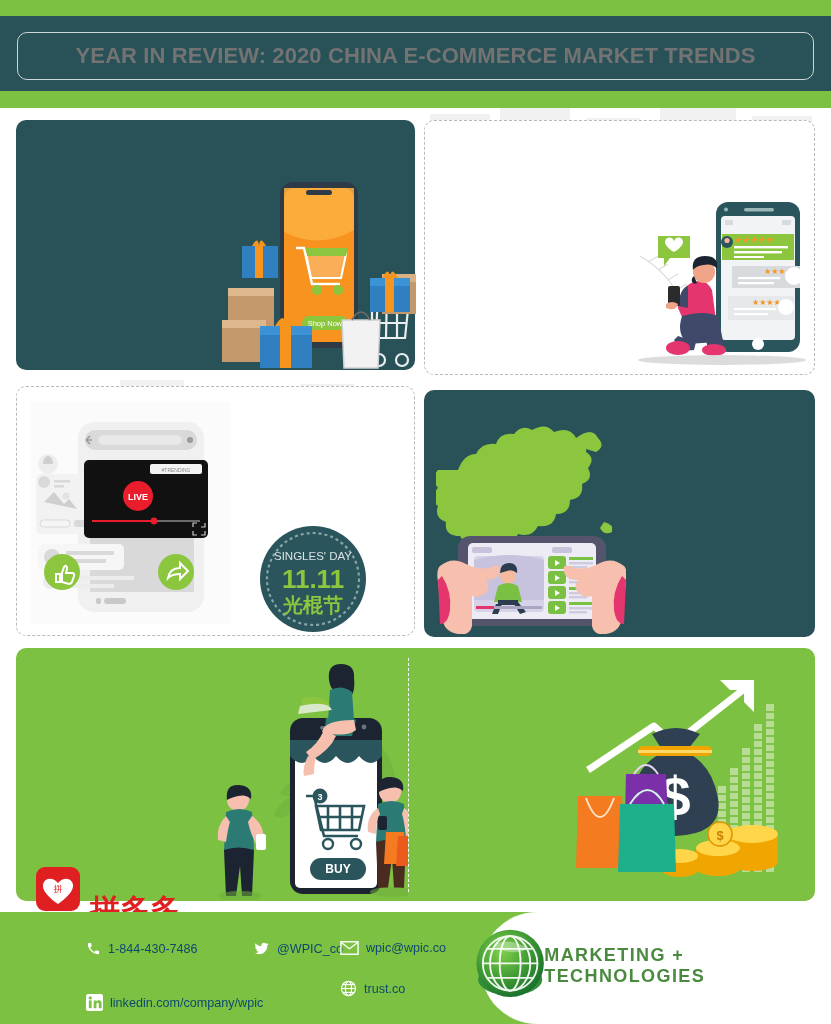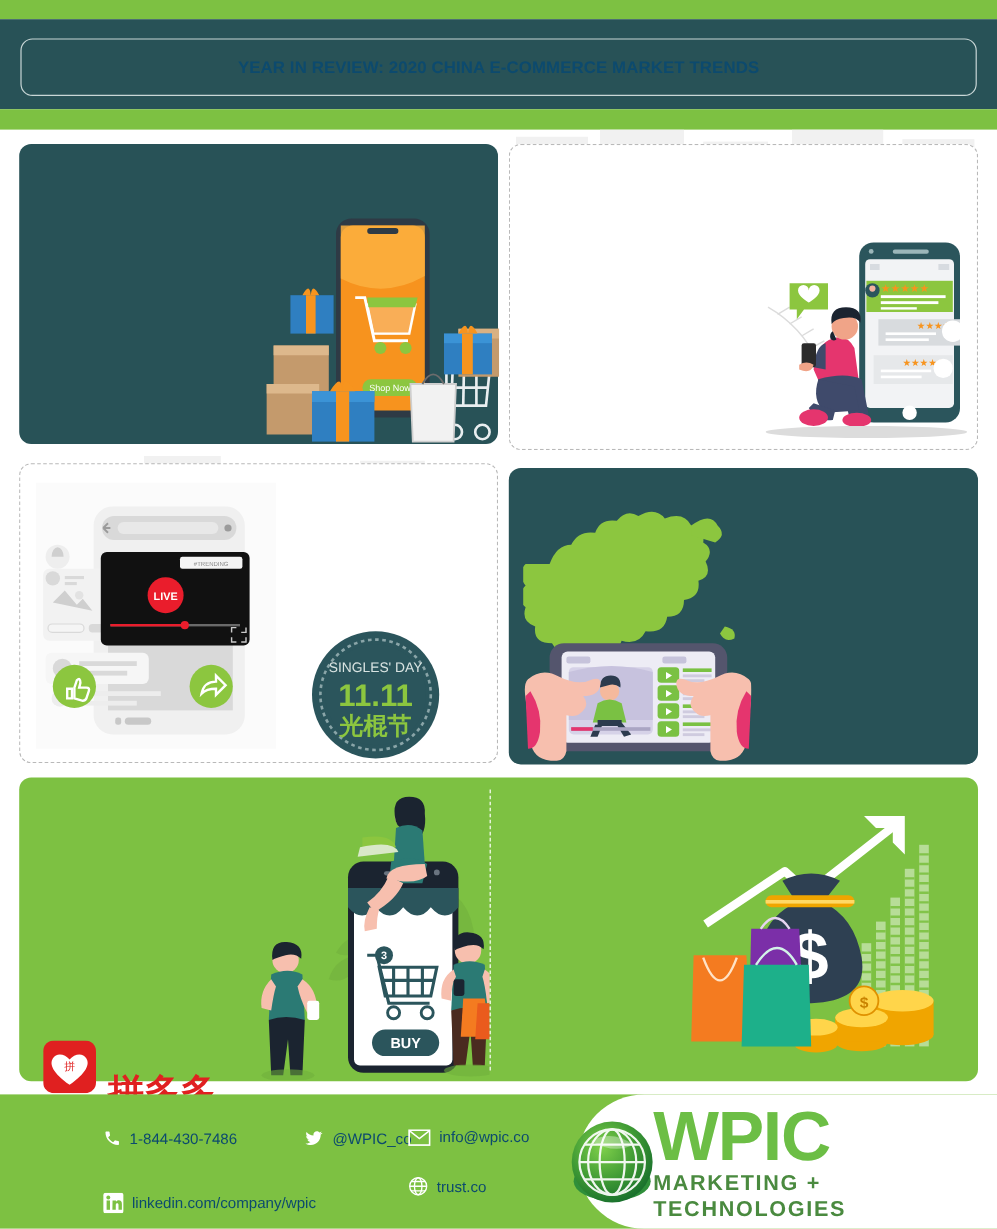--- a/index.html
+++ b/index.html
@@ -13,21 +13,21 @@
 
   
   .top-stripe { position:absolute; left:0; top:0; width:831px; height:16px; background:#7dc142; }
   .header-band { position:absolute; left:0; top:16px; width:831px; height:75px; background:#285257; }
   .header-frame {
     position:absolute; left:17px; top:32px; width:797px; height:48px;
     border:1.5px solid #c8d6d6; border-radius:10px;
     display:flex; align-items:center; justify-content:center;
   }
   .header-title {
-    color:#0c4a6e; font-size:14px; font-weight:bold;
+    color:#737373; font-size:22px; font-weight:bold;
     letter-spacing:0.1px; white-space:nowrap;
   }
   .green-stripe2 { position:absolute; left:0; top:91px; width:831px; height:17px; background:#7dc142; }
 
   
   .bg-tiles { position:absolute; left:0; top:108px; width:831px; height:800px; overflow:hidden; z-index:0; }
   .tile { position:absolute; background:#f1f1f1; }
 
   
   .panel { position:absolute; z-index:2; }
@@ -555,21 +555,21 @@
   <span>@WPIC_co</span>
 </div>
 
 <div class="contact" id="c-email">
   <span class="c-icon">
     <svg width="19" height="14" viewBox="0 0 24 18">
         <rect x="1" y="1" width="22" height="16" fill="none" stroke="#ffffff" stroke-width="1.8"></rect>
         <path d="M1.5 1.8 L12 10 L22.5 1.8" fill="none" stroke="#ffffff" stroke-width="1.6"></path>
       </svg>
   </span>
-  <span>info@wpic.co</span>
+  <span>wpic@wpic.co</span>
 </div>
 
 <div class="contact" id="c-linkedin">
   <span class="c-icon">
     <svg width="17" height="17" viewBox="0 0 24 24">
         <rect x="0" y="0" width="24" height="24" rx="3" fill="#ffffff"></rect>
         <rect x="4" y="9" width="4" height="11" fill="#7dc142"></rect>
         <circle cx="6" cy="5.5" r="2.3" fill="#7dc142"></circle>
         <path d="M11 9h4v1.6c.6-1.1 1.9-1.8 3.3-1.8 2.4 0 3.7 1.5 3.7 4.3V20h-4v-5.6c0-1.3-.5-2.1-1.6-2.1-1 0-1.6.7-1.6 2.1V20h-4z" fill="#7dc142"></path>
       </svg>
@@ -605,16 +605,15 @@
       <circle cx="50" cy="48" r="34"></circle>
       <ellipse cx="50" cy="48" rx="13" ry="34"></ellipse>
       <ellipse cx="50" cy="48" rx="25" ry="34"></ellipse>
       <line x1="16" y1="48" x2="84" y2="48"></line>
       <path d="M21 30 h58"></path>
         <path d="M21 66 h58"></path>
     </g>
     <path d="M28 26 q22 -12 44 4 q-20 10 -44 -4 z" fill="#ffffff" opacity=".35"></path>
   </svg>
   <div class="logo-text">
-    <div class="logo-wpic">WPIC</div>
     <div class="logo-tag">MARKETING + TECHNOLOGIES</div>
   </div>
 </div>
 
 </body></html>

